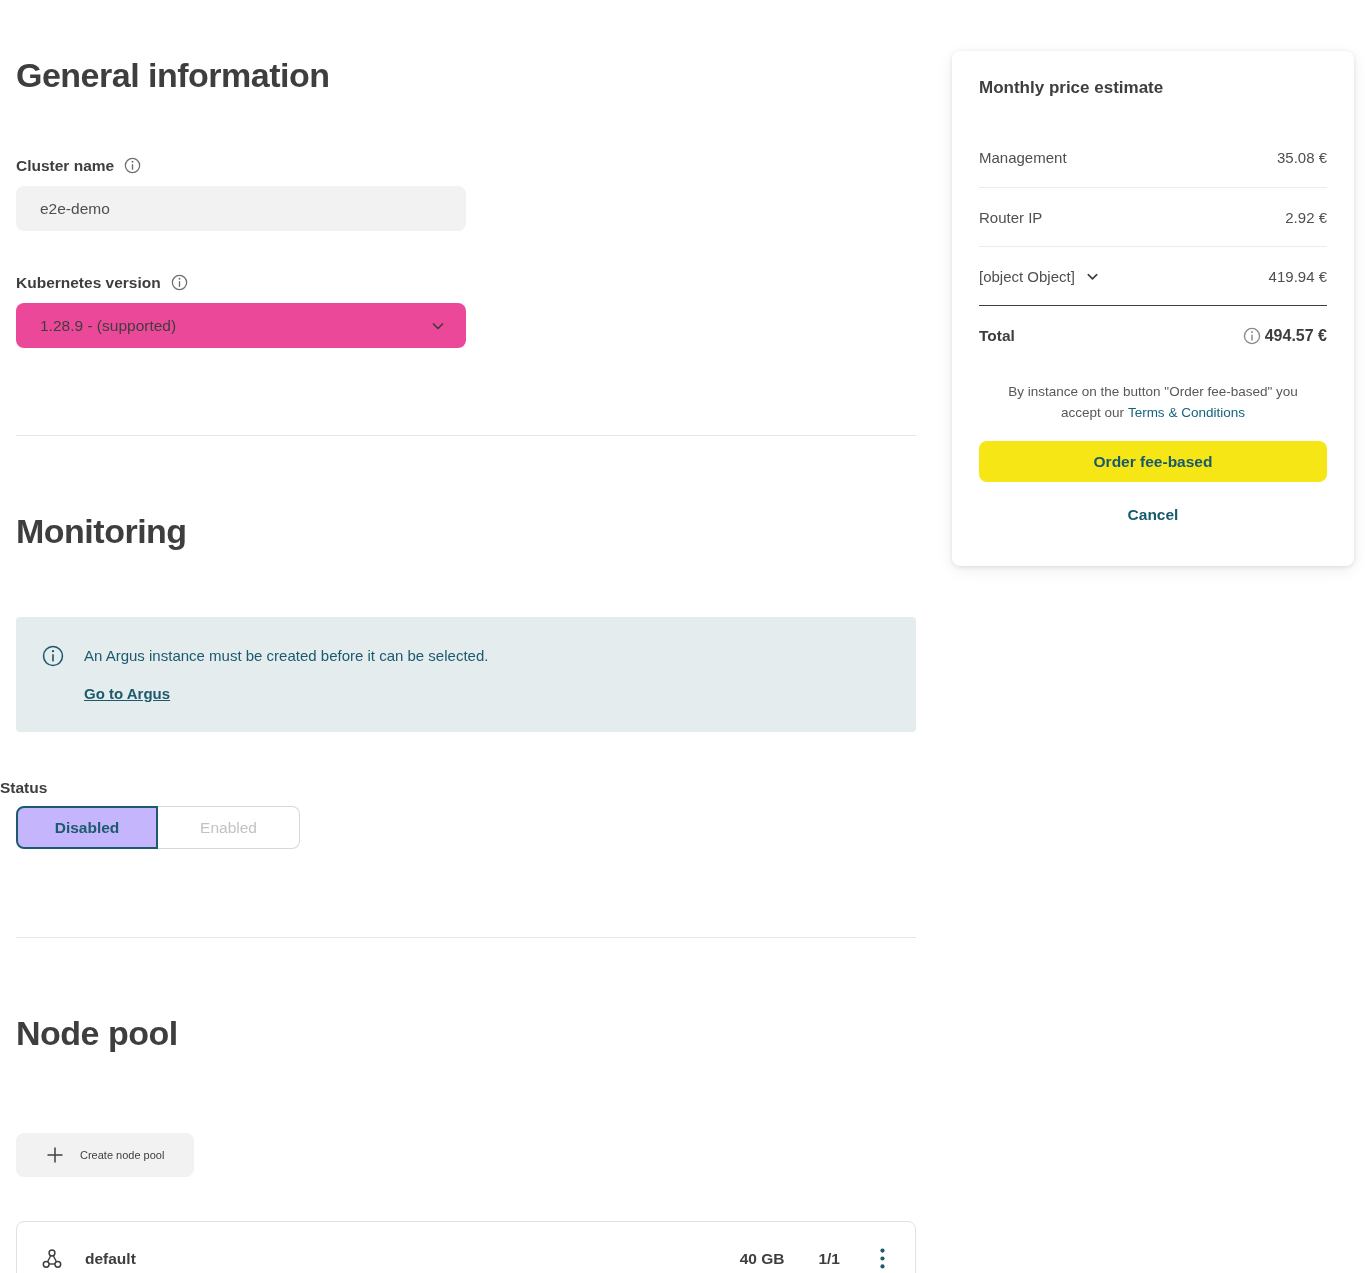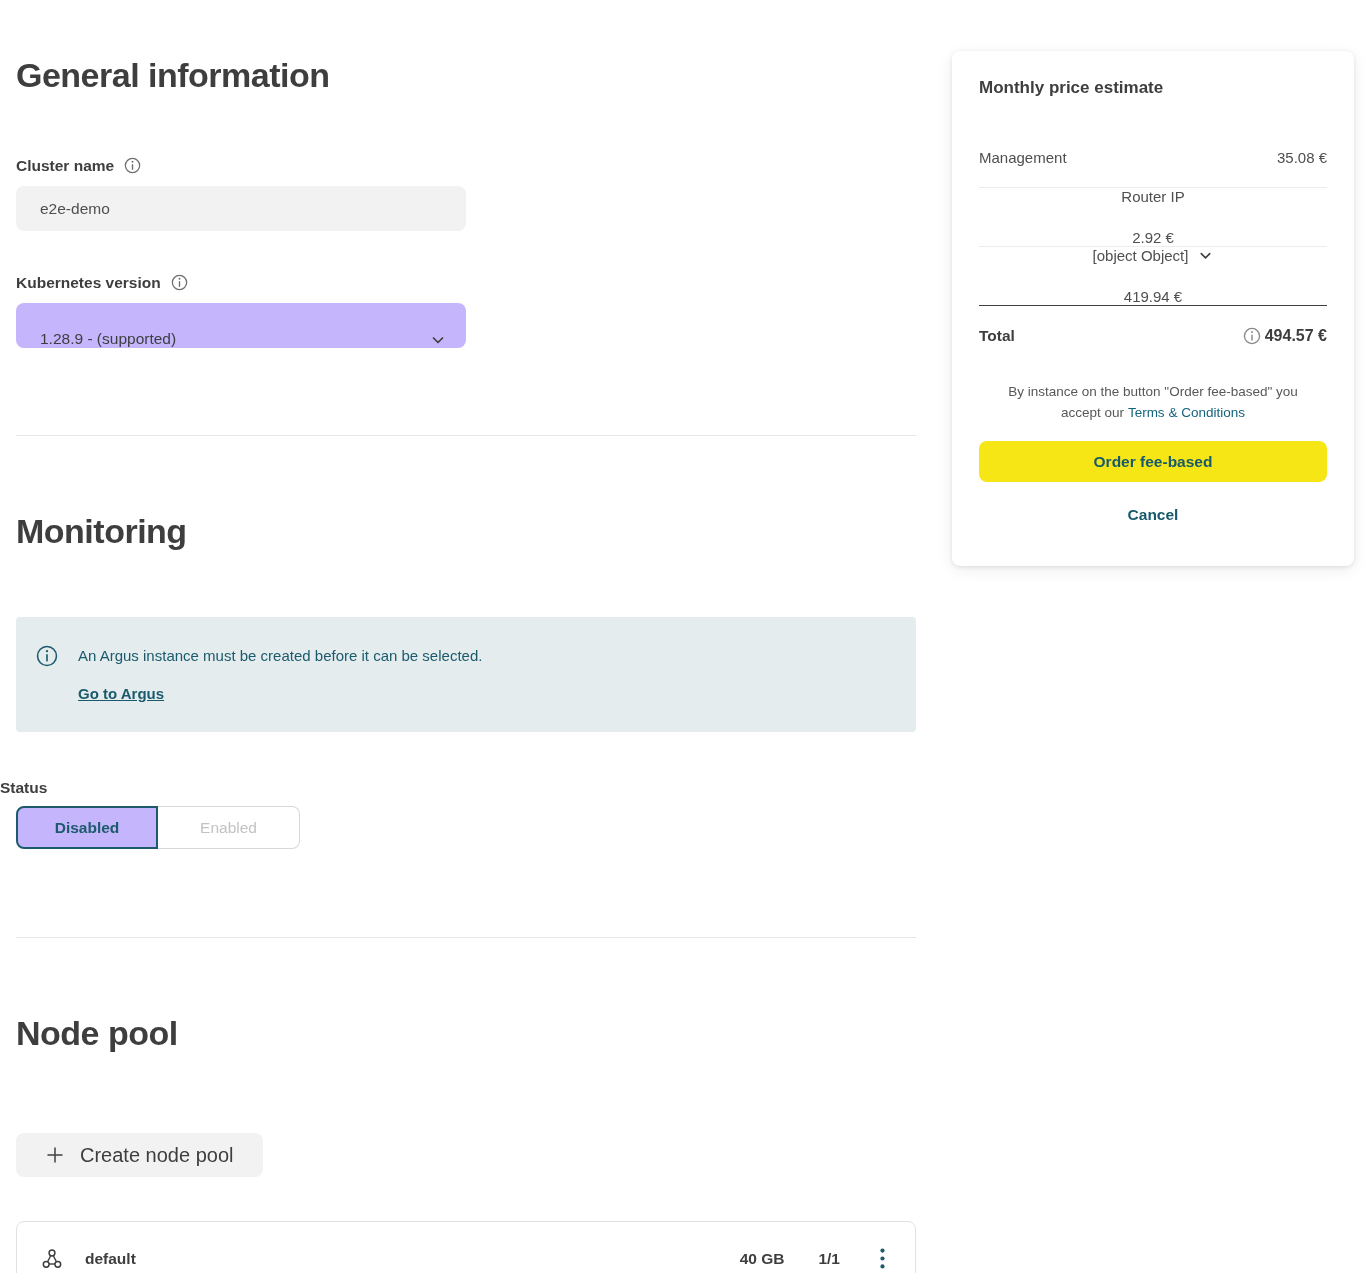--- a/index.html
+++ b/index.html
@@ -28,33 +28,33 @@
 
   .text-input {
     width: 450px; height: 45px;
     background: #f2f2f2; border: none; border-radius: 8px;
     padding: 0 24px; font-size: 15.5px; color: #4f4f4f;
     font-family: "Liberation Sans", sans-serif;
     outline: none;
   }
   .select-box {
     width: 450px; height: 45px;
-    background: #c4b5fd; border-radius: 8px;
-    display: flex; align-items: flex-end; justify-content: space-between;
+    background: #ec4899; border-radius: 8px;
+    display: flex; align-items: center; justify-content: space-between;
     padding: 0 20px 0 24px;
     font-size: 15.5px; color: #3e3e3e;
     cursor: pointer;
   }
 
   .divider { height: 1px; background: #e6e6e6; width: 900px; }
 
   .banner {
     width: 900px; height: 115px;
     background: #e4ecee; border-radius: 4px;
-    padding: 28px 20px;
+    padding: 28px 26px;
     color: #1b5a6c;
   }
   .banner-row { display: flex; align-items: flex-start; gap: 20px; }
   .banner-msg { font-size: 15px; padding-top: 2px; }
   .banner-link {
     display: inline-block; margin: 18px 4px 0 42px;
     font-size: 15px; font-weight: 600; color: #1b5a6c;
     text-decoration: underline; cursor: pointer;
   }
 
@@ -74,21 +74,21 @@
     border: 1px solid #d8d8d8; border-left: none;
     background: #ffffff;
     color: #c2c2c2;
     border-radius: 0 8px 8px 0;
   }
 
   .create-btn {
     display: inline-flex; align-items: center; gap: 16px;
     height: 44px; padding: 0 30px;
     background: #f2f2f2; border: none; border-radius: 8px;
-    font-size: 20px; color: #3e3e3e;
+    font-size: 11px; color: #3e3e3e;
     font-family: "Liberation Sans", sans-serif;
     cursor: pointer;
   }
 
   .pool-row {
     width: 900px; height: 75px;
     background: #ffffff;
     border: 1px solid #e2e2e2; border-radius: 8px;
     display: flex; align-items: center;
     padding: 0 24px 0 24px;
@@ -105,21 +105,21 @@
     border-radius: 8px;
     box-shadow: 0 1px 4px rgba(0,0,0,0.10), 0 4px 16px rgba(0,0,0,0.07);
     padding: 27px 27px 42px 27px;
   }
   .price-title { font-size: 17px; font-weight: 700; color: #3e3e3e; margin-bottom: 30px; }
   .price-row {
     height: 59px;
     display: flex; align-items: center; justify-content: space-between;
     font-size: 15px; color: #4f4f4f;
   }
-  .price-row + .price-row { border-top: 1px solid #ececec; flex-direction: column; }
+  .price-row + .price-row { border-top: 1px solid #ececec; }
   .price-row .row-label { display: flex; align-items: center; gap: 10px; }
   .total-sep { height: 1px; background: #3f3f3f; }
   .total-row {
     height: 59px;
     display: flex; align-items: center; justify-content: space-between;
   }
   .total-label { font-size: 15.5px; font-weight: 700; color: #3e3e3e; }
   .total-right { display: flex; align-items: center; gap: 4px; }
   .total-value { font-size: 16px; font-weight: 700; color: #3e3e3e; }
 

